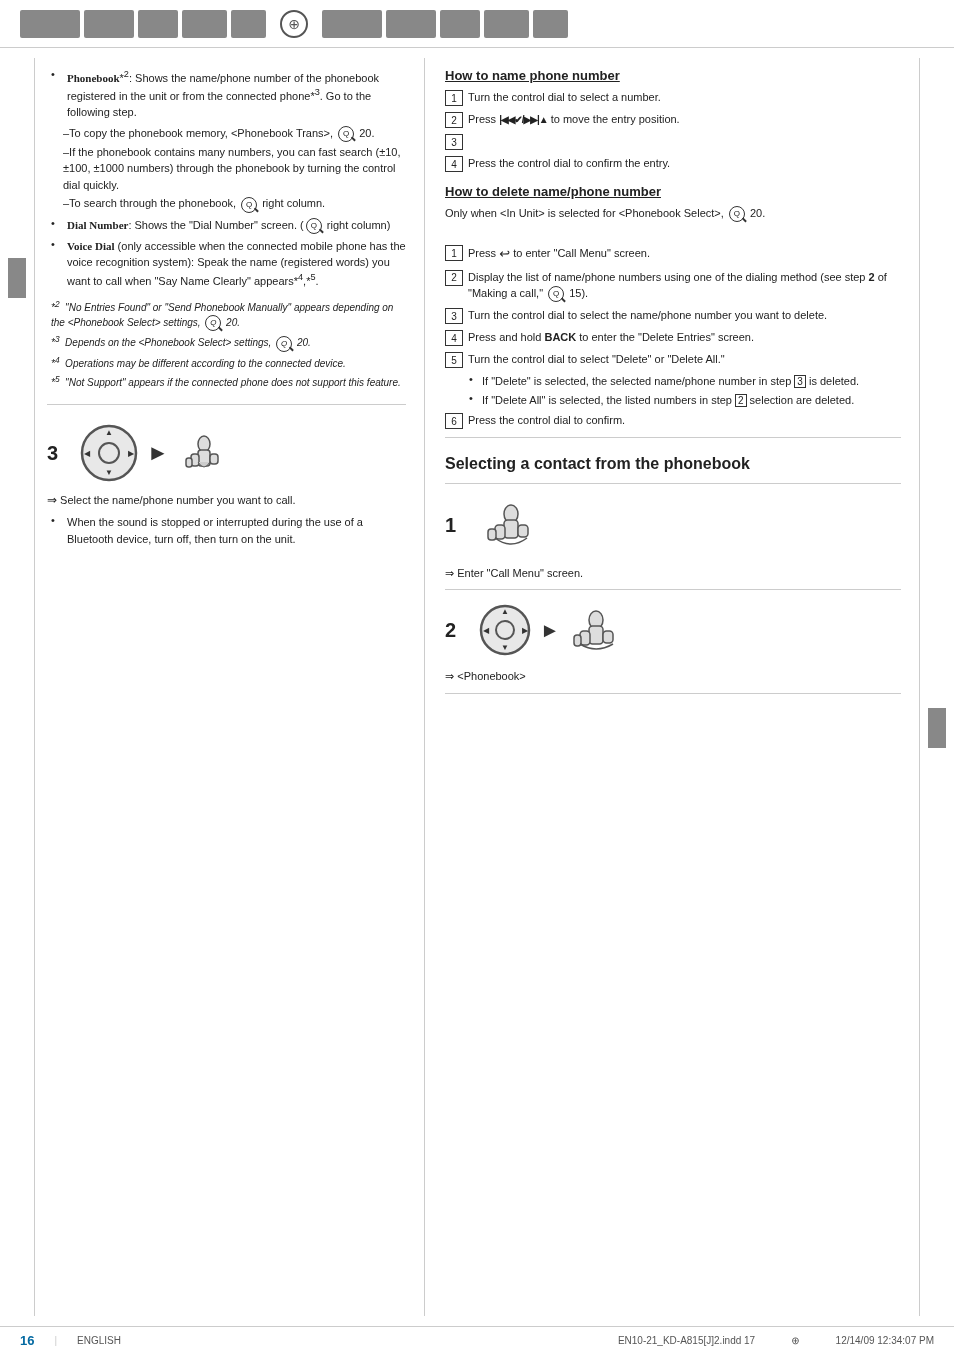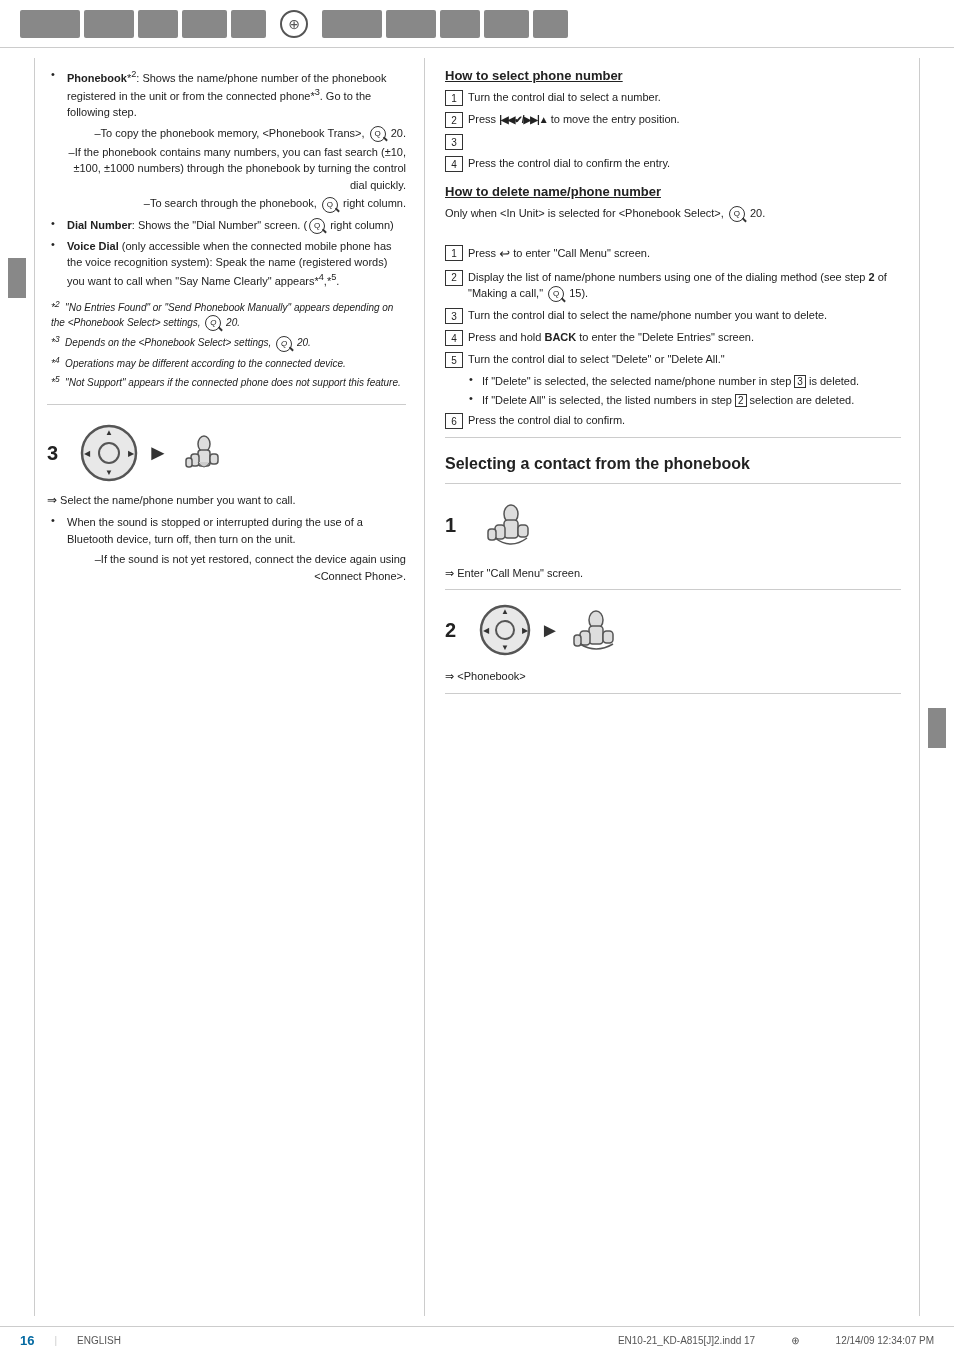--- a/index.html
+++ b/index.html
@@ -132,28 +132,28 @@
       min-width: 12px;
       margin-right: 4px;
       font-size: 11px;
     }
     .bullet-text {
       font-size: 11px;
       line-height: 1.5;
     }
     .bullet-text b {
       font-weight: bold;
+      font-family: Liberation Serif, serif;
     }
 
     .sub-bullet {
       padding-left: 16px;
       margin-bottom: 2px;
       font-size: 11px;
       line-height: 1.5;
-      text-align: right;
     }
 
     .numbered-step {
       display: flex;
       align-items: flex-start;
       margin-bottom: 5px;
       font-size: 11px;
       line-height: 1.5;
     }
     .step-num {
@@ -368,31 +368,28 @@
         <div style="font-size:11px; line-height:1.5; margin-bottom:5px;">
           <span style="font-size:12px;">⇒</span> Select the name/phone number you want to call.
         </div>
 
         <div class="bullet-item">
           <span class="bullet-dot">•</span>
           <span class="bullet-text">
             When the sound is stopped or interrupted during the use of a Bluetooth device, turn off, then turn on the unit.
           </span>
         </div>
-        <div class="sub-bullet">
-          –If the sound is not yet restored, connect the device again using &lt;Connect Phone&gt;.
-        </div>
       </div>
 
     </div>
 
     <div class="right-col">
 
       <div>
-        <div class="section-heading">How to select phone number</div>
+        <div class="section-heading">How to name phone number</div>
 
         <div class="numbered-step">
           <div class="step-num">1</div>
           <span class="step-text">Turn the control dial to select a number.</span>
         </div>
 
         <div class="numbered-step">
           <div class="step-num">2</div>
           <span class="step-text">Press <span style="font-weight:bold; font-size:10px; letter-spacing:-1px;">|◀◀✔/▶▶|▲</span> to move the entry position.</span>
         </div>

